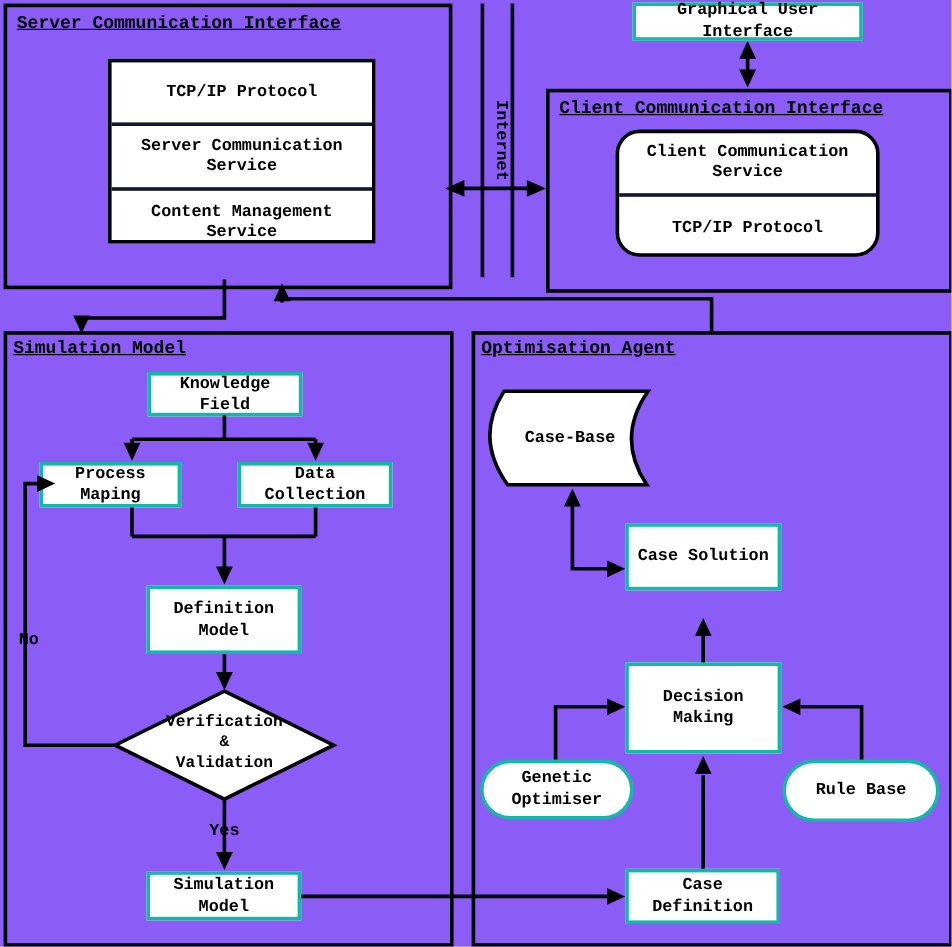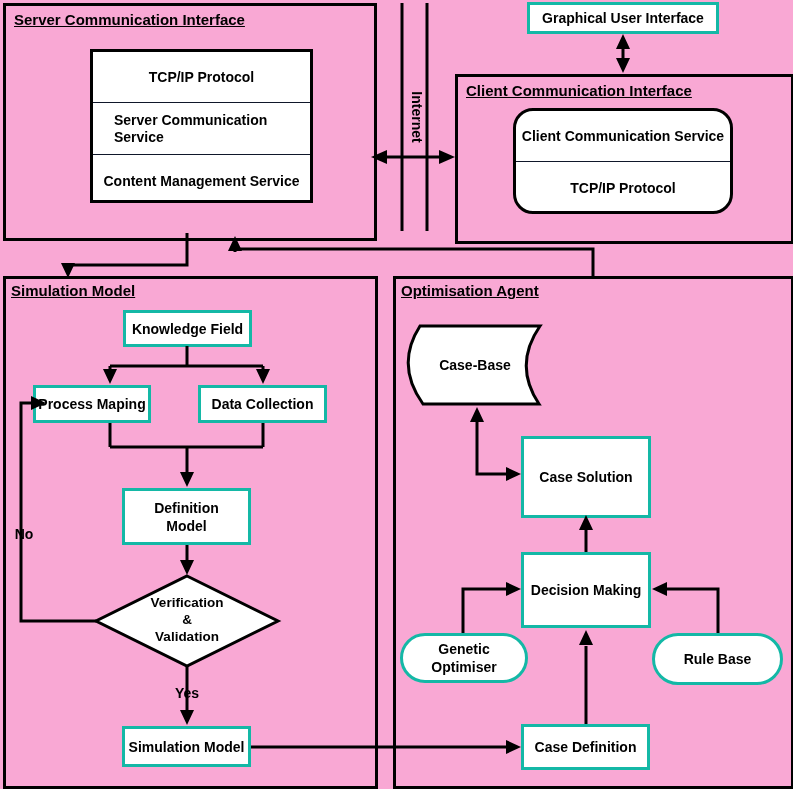--- a/index.html
+++ b/index.html
@@ -1,30 +1,30 @@
 <!DOCTYPE html>
 <html><head>
 <meta charset="utf-8">
 <style>
   html,body{margin:0;padding:0;background:#ffffff;}
   .canvas{
-    position:relative;width:793px;height:789px;background:#f9a8d4;
-    font-family:Liberation Sans, sans-serif;font-weight:bold;color:#000;
+    position:relative;width:793px;height:789px;background:#8b5cf6;
+    font-family:Liberation Mono, monospace;font-weight:bold;color:#000;
     overflow:hidden;
   }
   .section{position:absolute;border:3px solid #000;background:transparent;z-index:1;}
   .title{position:absolute;left:8px;top:5px;font-size:15px;text-decoration:underline;white-space:nowrap;}
   .box{
     position:absolute;border:3px solid #14b8a6;background:#fff;z-index:3;
     display:flex;align-items:center;justify-content:center;
     text-align:center;font-size:14px;line-height:18px;box-sizing:border-box;
   }
   .stack{position:absolute;border:3px solid #000;background:#fff;z-index:3;display:flex;flex-direction:column;box-sizing:border-box;}
-  .cell{flex:none;display:flex;align-items:center;justify-content:center;text-align:left;font-size:14px;line-height:17px;}
-  .cell + .cell{border-top:1px solid #0f172a;}
+  .cell{flex:none;display:flex;align-items:center;justify-content:center;text-align:center;font-size:14px;line-height:17px;}
+  .cell + .cell{border-top:3px solid #0f172a;}
   .stadium{border-radius:26px;}
   svg.wires{position:absolute;left:0;top:0;z-index:4;pointer-events:none;}
   .w{stroke:#000;stroke-width:3;fill:none;}
   .ah{fill:#000;stroke:none;}
   .shape{fill:#fff;stroke:#000;stroke-width:3;}
   .floaty{position:absolute;z-index:5;font-size:14px;text-align:center;line-height:17px;}
   .narrow175{display:block;max-width:175px;}
   .narrow100{display:block;max-width:100px;}
   .narrow85{display:block;max-width:85px;}
 </style>
@@ -87,21 +87,21 @@
   </div>
 
   <div class="box" style="left:122px;top:488px;width:129px;height:57px;">
     <span class="narrow100">Definition Model</span>
   </div>
 
   <div class="box" style="left:122px;top:726px;width:129px;height:41px;">
     <span>Simulation Model</span>
   </div>
 
-  <div class="box" style="left:521px;top:436px;width:130px;height:82px;">
+  <div class="box" style="left:521px;top:436px;width:130px;height:56px;">
     <span>Case Solution</span>
   </div>
 
   <div class="box" style="left:521px;top:552px;width:130px;height:76px;">
     <span>Decision Making</span>
   </div>
 
   <div class="box stadium" style="left:400px;top:633px;width:128px;height:50px;">
     <span class="narrow85">Genetic Optimiser</span>
   </div>

